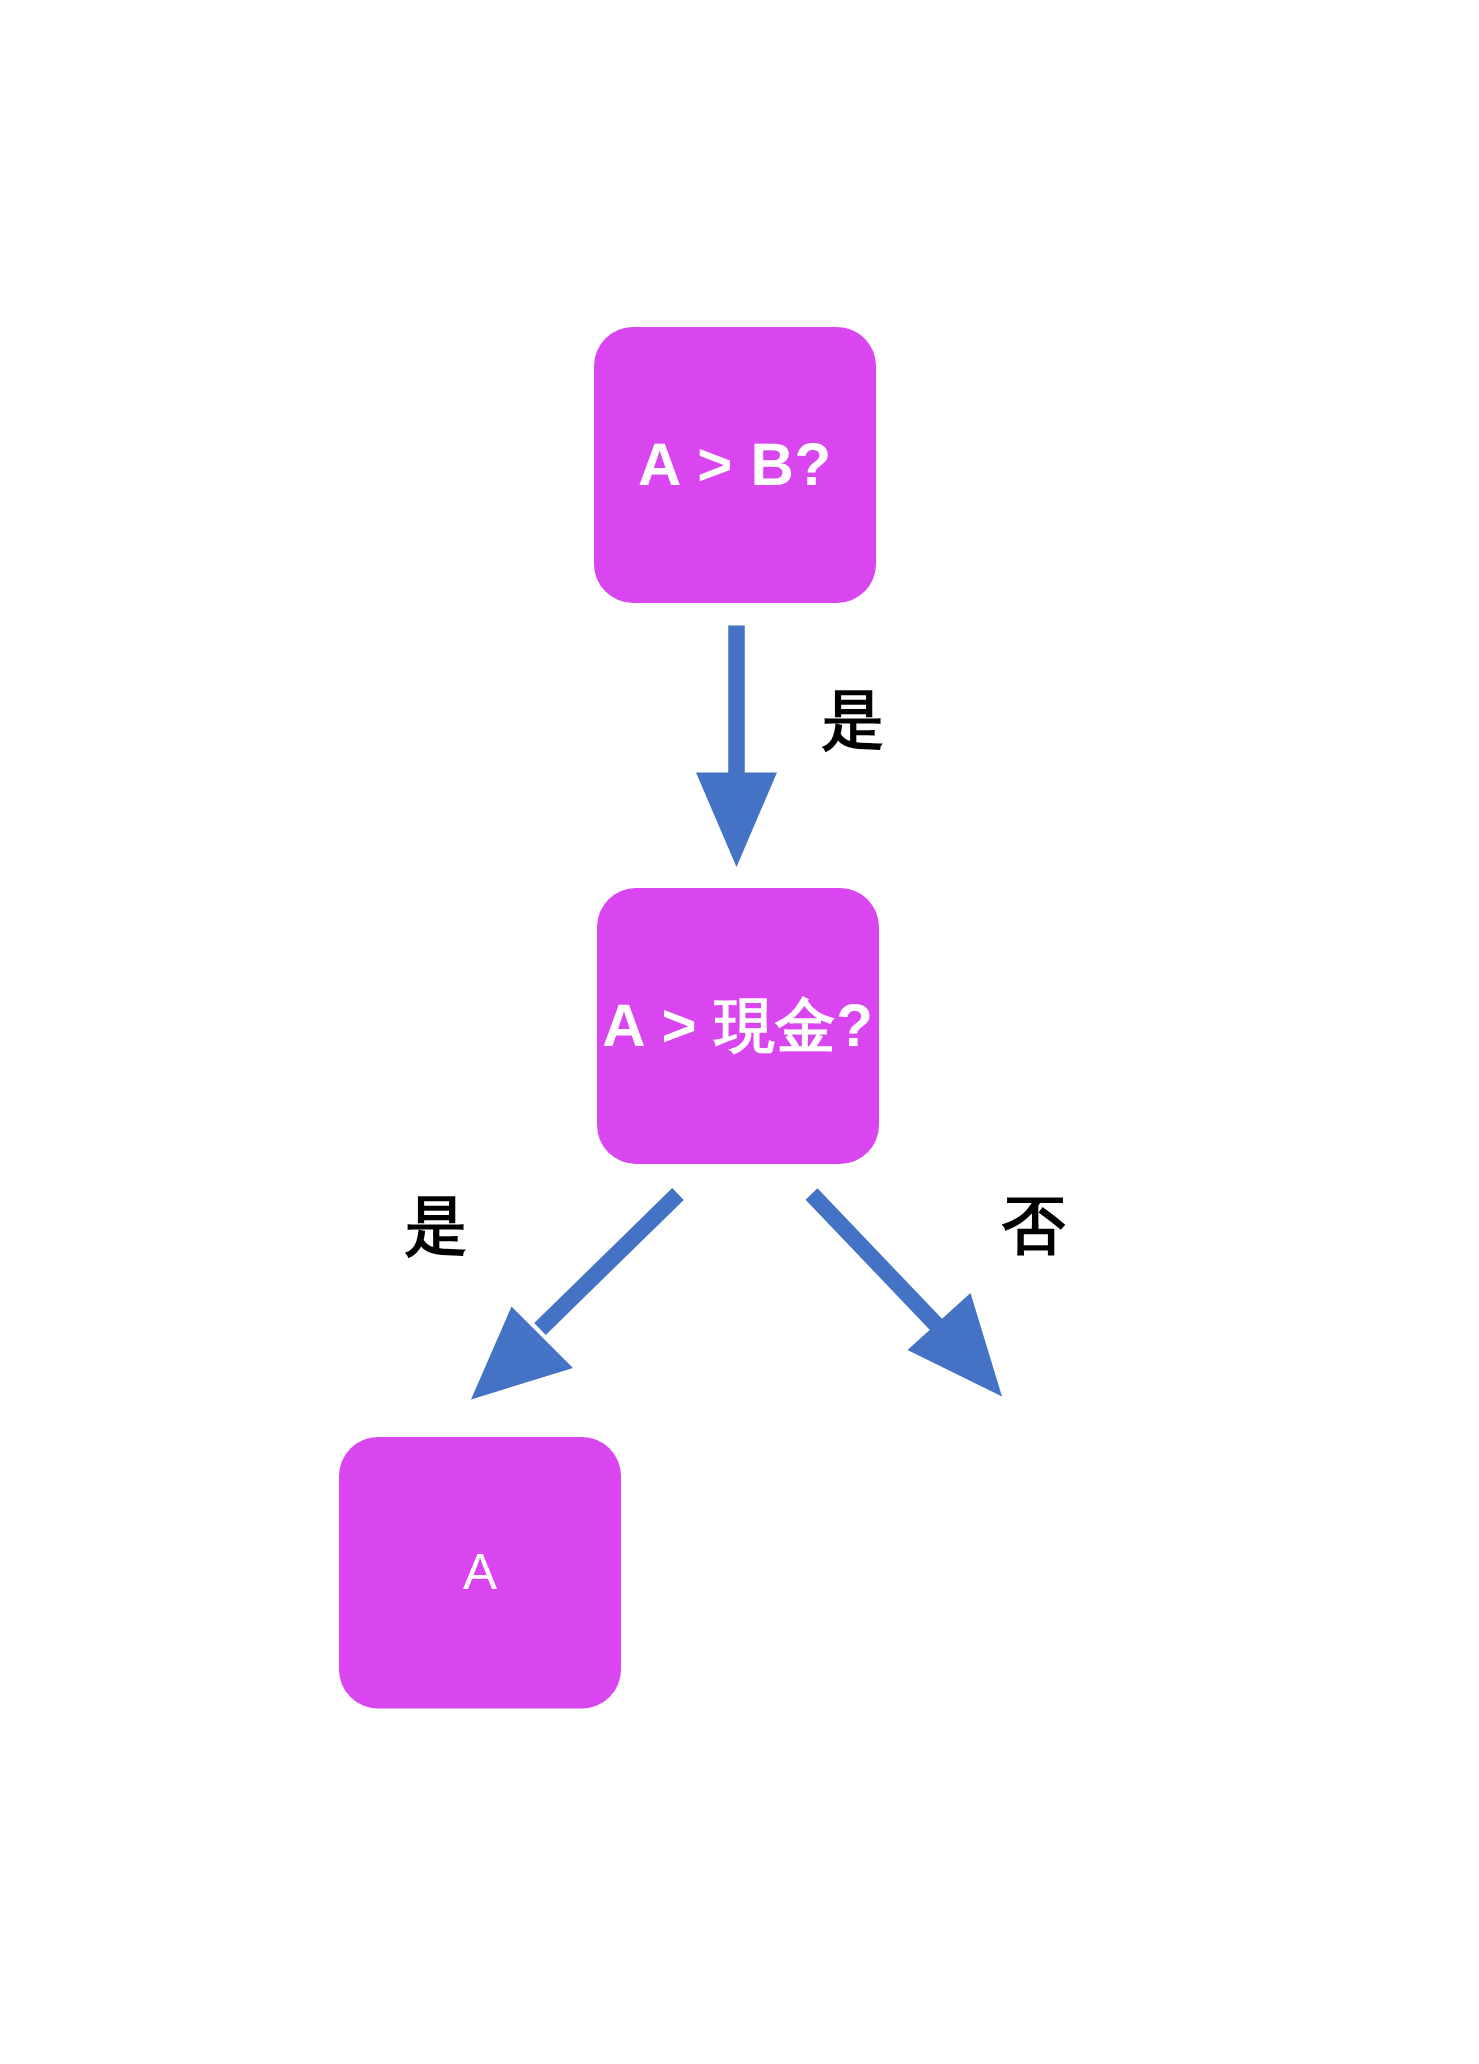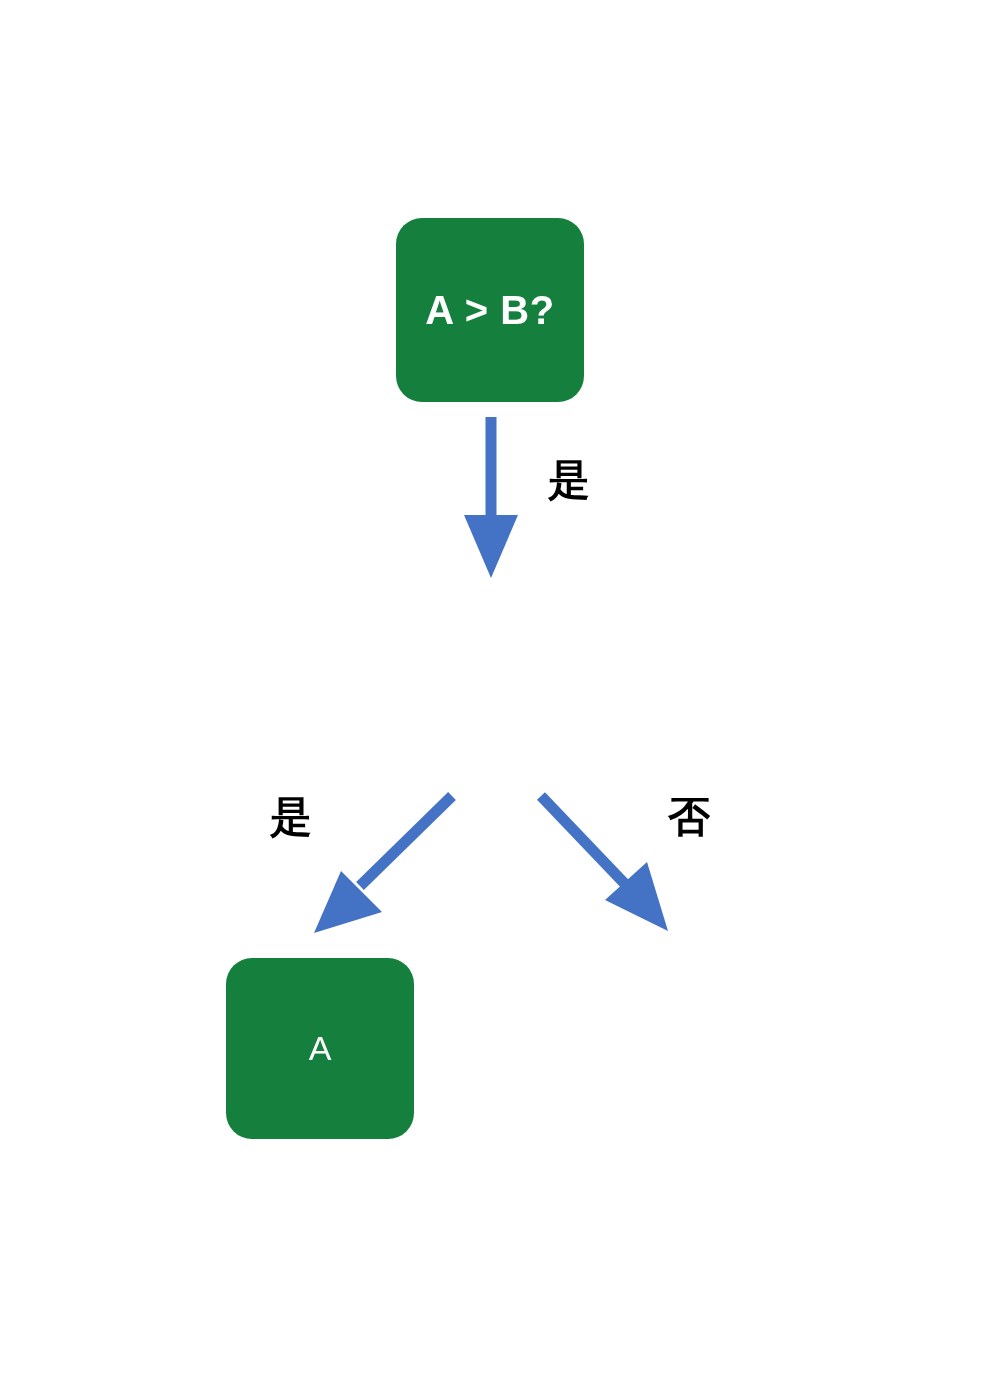--- a/index.html
+++ b/index.html
@@ -17,21 +17,21 @@
   #canvas {
     position: absolute;
     left: 0;
     top: 0;
     width: 986px;
     height: 1376px;
     background: #ffffff;
   }
   .node {
     position: absolute;
-    background: #15803d;
+    background: #d946ef;
     border-radius: 26px;
     display: flex;
     align-items: center;
     justify-content: center;
     color: #ffffff;
     text-align: center;
     box-sizing: border-box;
     line-height: 1.1;
     white-space: nowrap;
   }
@@ -128,20 +128,21 @@
     </g>
 
     <g>
       <line x1="541" y1="796" x2="625" y2="884" stroke="#4472C4" stroke-width="11" stroke-linecap="butt"></line>
       <polygon points="605,900 647,862 668,931" fill="#4472C4"></polygon>
     </g>
   </svg>
 
   <div class="node" id="node-root">A &gt; B?</div>
 
+  <div class="node" id="node-cash-decision">A &gt; 現金?</div>
 
   <div class="node" id="node-a">A</div>
 
 
   <div class="edge-label" id="label-root-yes">是</div>
 
   <div class="edge-label" id="label-left-yes">是</div>
 
   <div class="edge-label" id="label-right-no">否</div>
 

